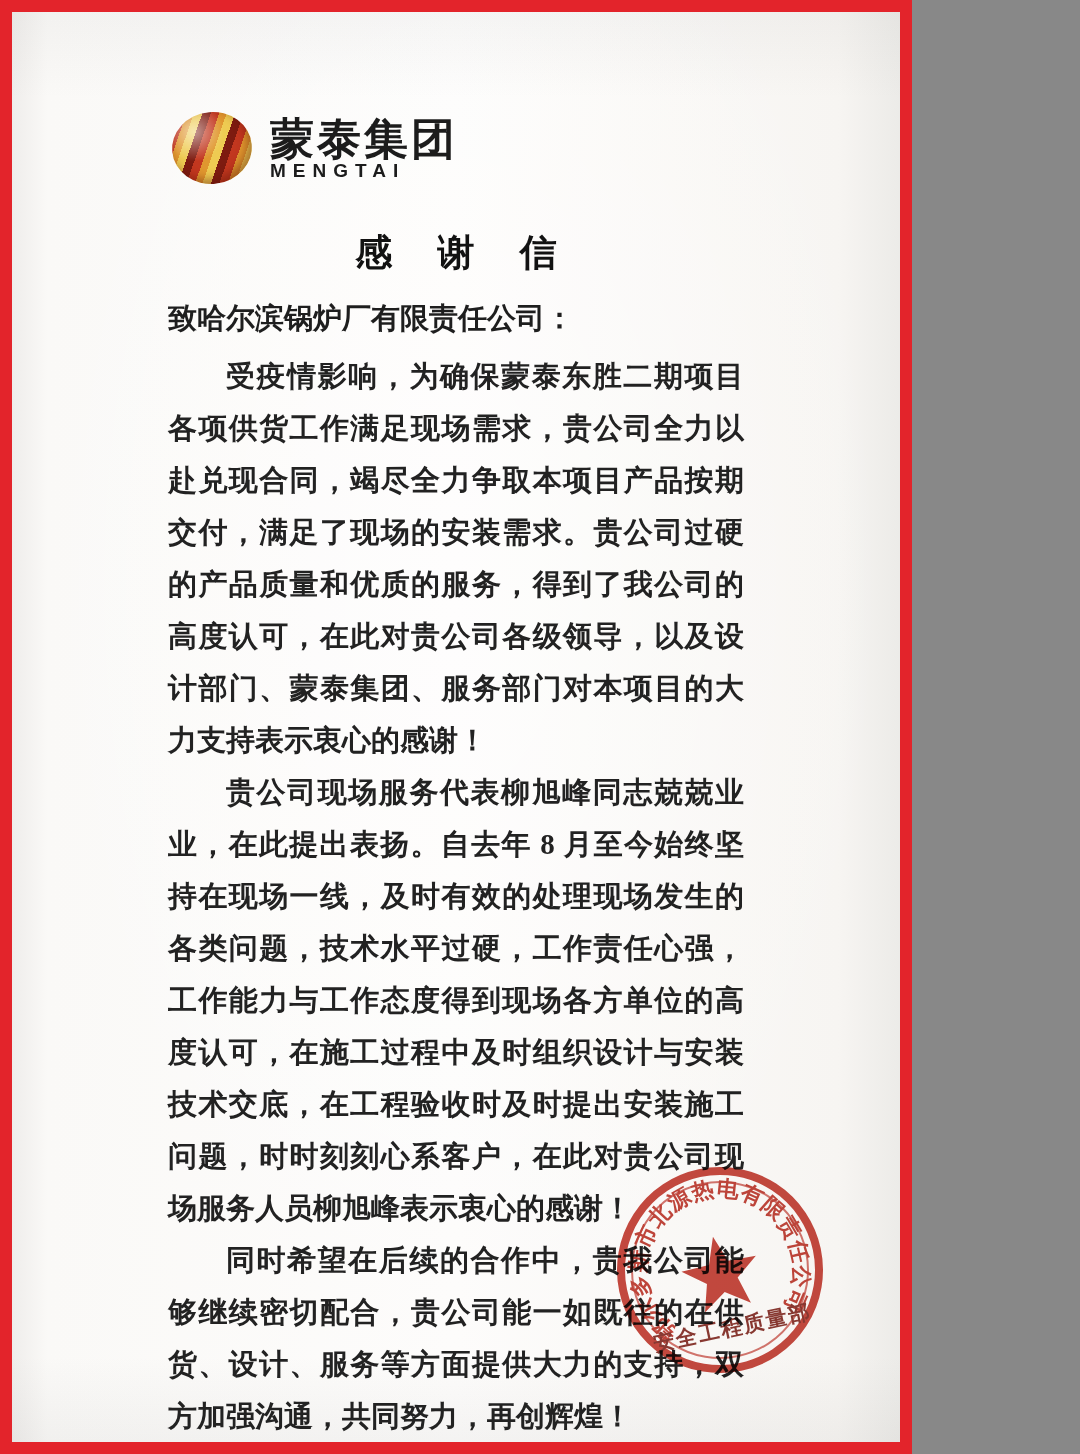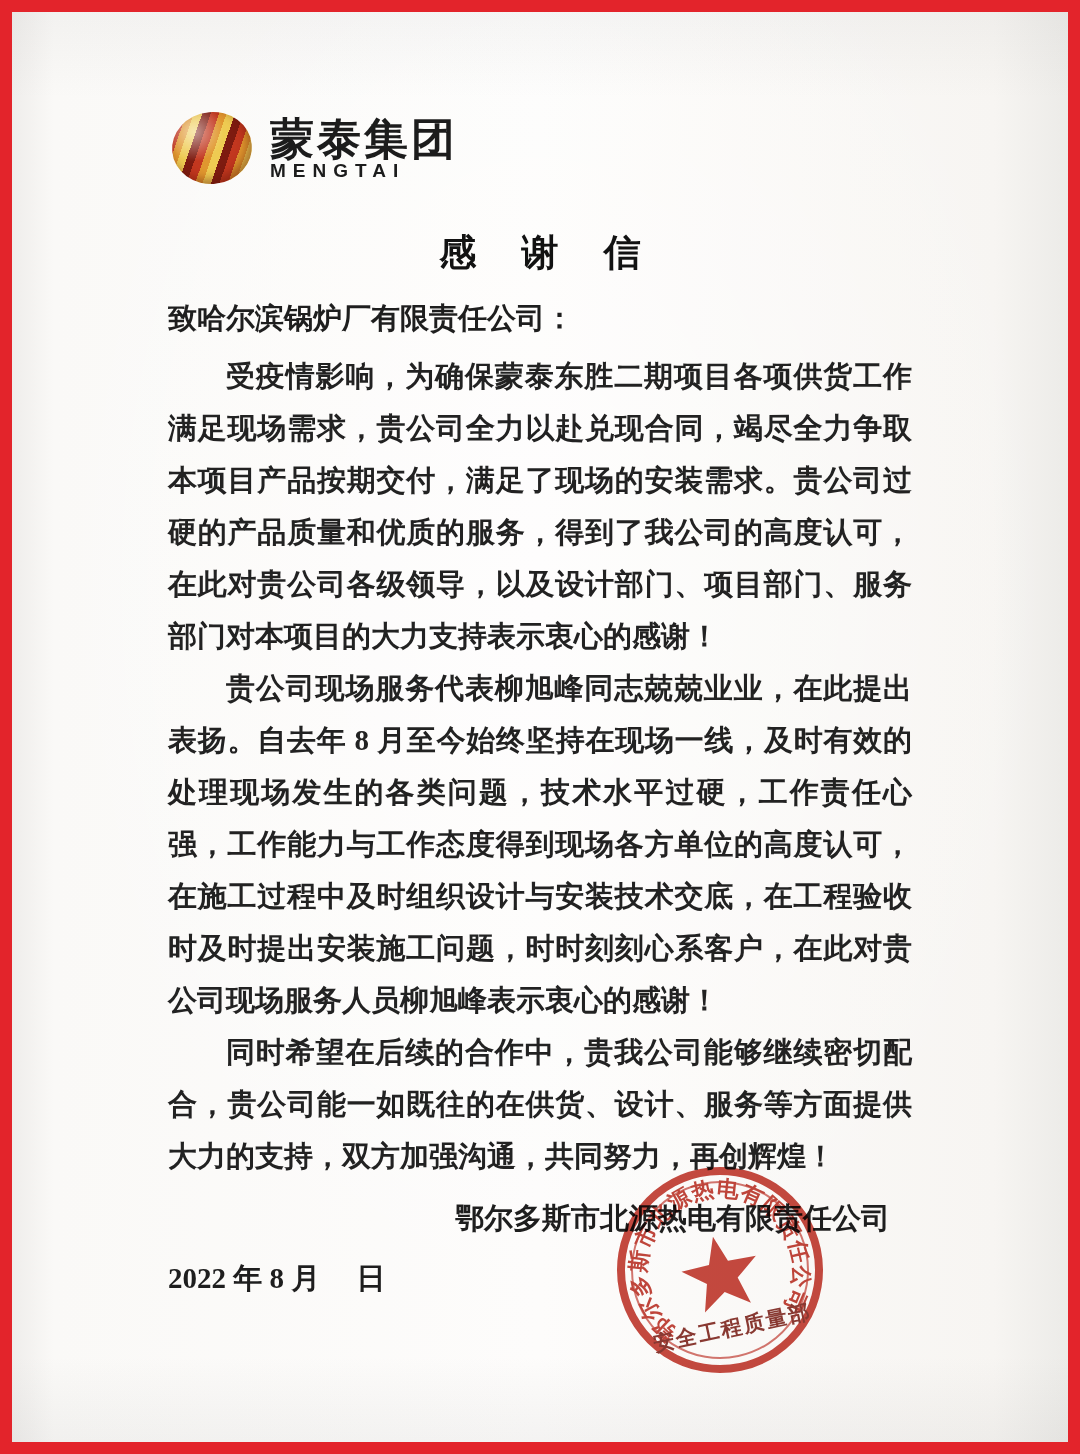--- a/index.html
+++ b/index.html
@@ -1,19 +1,19 @@
 <!DOCTYPE html>
 <html lang="zh"><head>
 <meta charset="utf-8">
 <style>
   * { margin:0; padding:0; box-sizing:border-box; }
   html,body { background:#888; }
   .page {
     position:relative;
-    width:1080px; height:1454px;
+    width:912px; height:1454px;
     border:12px solid #e3242b;
     background:
       linear-gradient(90deg, #efedeb 0%, #faf9f7 4%, #fdfcfb 50%, #f7f5f2 93%, #ecebe8 100%);
     font-family:"Liberation Serif", serif;
     color:#1e1e1e;
     overflow:hidden;
   }
   .scan-shade {
     position:absolute; inset:0; pointer-events:none;
     background:
@@ -70,21 +70,21 @@
         <span class="logo-cn">蒙泰集团</span>
         <span class="logo-en">MENGTAI</span>
       </div>
     </div>
 
     <div class="title">感 谢 信</div>
 
     <div class="salutation">致哈尔滨锅炉厂有限责任公司：</div>
 
     <div class="body">
-      <p>受疫情影响，为确保蒙泰东胜二期项目各项供货工作满足现场需求，贵公司全力以赴兑现合同，竭尽全力争取本项目产品按期交付，满足了现场的安装需求。贵公司过硬的产品质量和优质的服务，得到了我公司的高度认可，在此对贵公司各级领导，以及设计部门、项目部门、服务部门对本项目的大力支持表示衷心的感谢！</p>
+      <p>受疫情影响，为确保蒙泰东胜二期项目各项供货工作满足现场需求，贵公司全力以赴兑现合同，竭尽全力争取本项目产品按期交付，满足了现场的安装需求。贵公司过硬的产品质量和优质的服务，得到了我公司的高度认可，在此对贵公司各级领导，以及设计部门、蒙泰集团、服务部门对本项目的大力支持表示衷心的感谢！</p>
       <p>贵公司现场服务代表柳旭峰同志兢兢业业，在此提出表扬。自去年 8 月至今始终坚持在现场一线，及时有效的处理现场发生的各类问题，技术水平过硬，工作责任心强，工作能力与工作态度得到现场各方单位的高度认可，在施工过程中及时组织设计与安装技术交底，在工程验收时及时提出安装施工问题，时时刻刻心系客户，在此对贵公司现场服务人员柳旭峰表示衷心的感谢！</p>
       <p>同时希望在后续的合作中，贵我公司能够继续密切配合，贵公司能一如既往的在供货、设计、服务等方面提供大力的支持，双方加强沟通，共同努力，再创辉煌！</p>
     </div>
 
     <div class="sig-company">鄂尔多斯市北源热电有限责任公司</div>
     <div class="sig-date">2022 年 8 月     日</div>
   </div>
 
   <svg class="stamp" viewBox="-112 -112 224 224" xmlns="http://www.w3.org/2000/svg">
     <circle cx="0" cy="0" r="99" fill="none" stroke="#c0362b" stroke-width="8"></circle>

